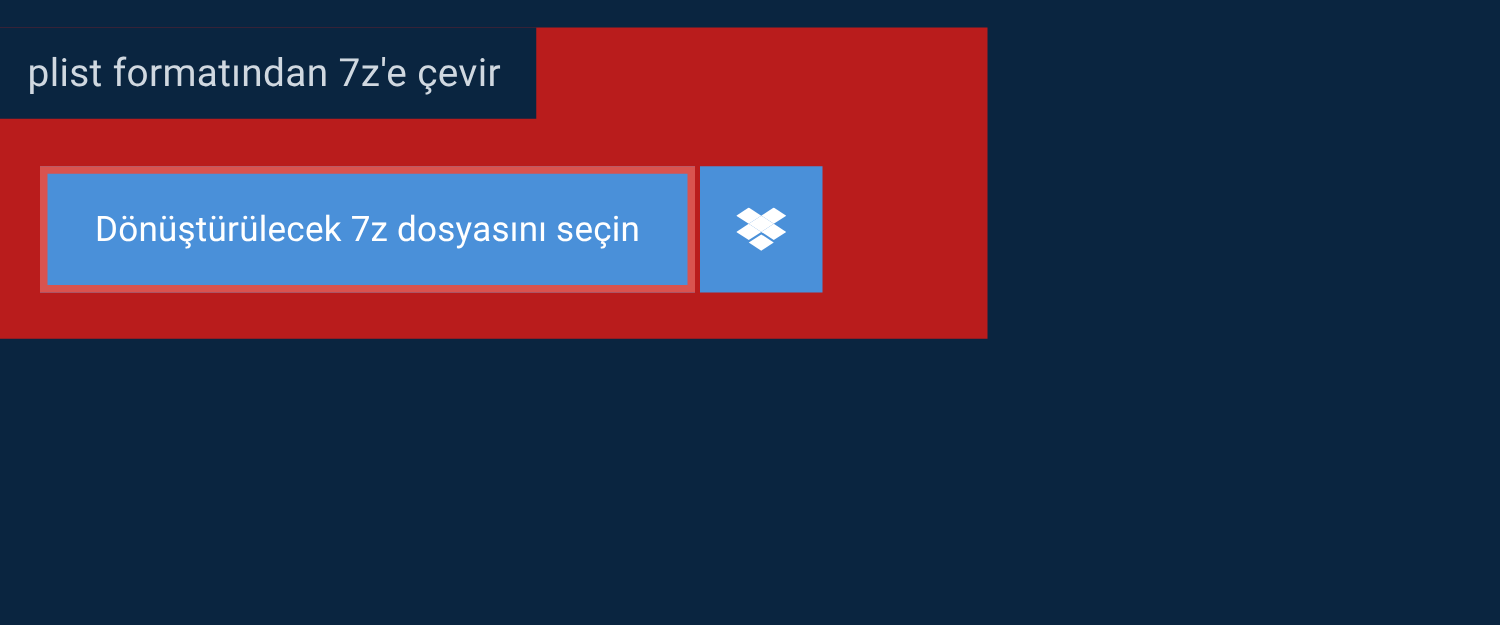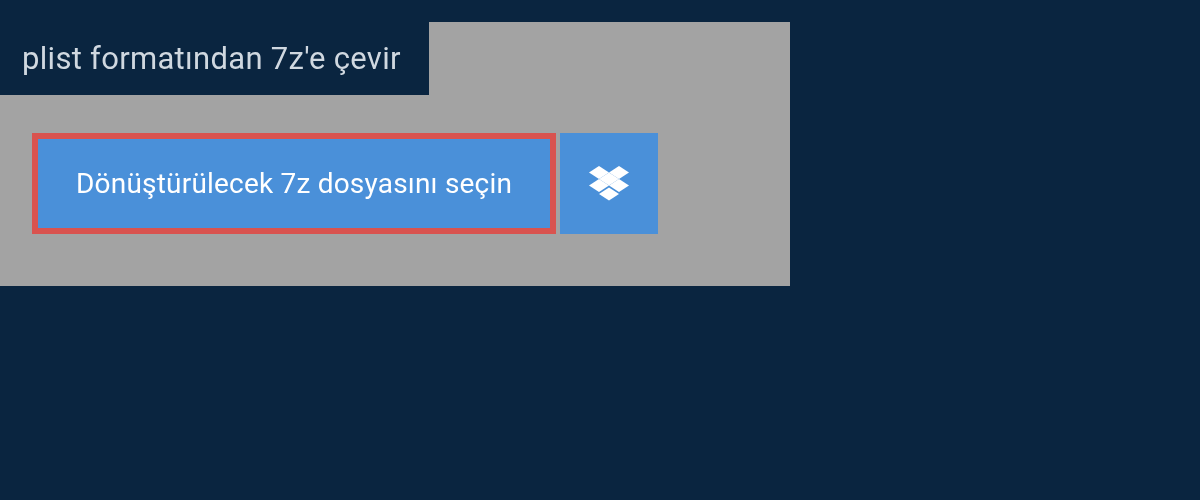--- a/index.html
+++ b/index.html
@@ -8,25 +8,25 @@
       box-sizing: border-box;
     }
     body {
       width: 1200px;
       height: 500px;
       background: #0a2540;
       font-family: -apple-system, BlinkMacSystemFont, "Segoe UI", Roboto, sans-serif;
       overflow: hidden;
     }
     .panel {
-      background: #a3a3a3;
+      background: #b91c1c;
       width: 790px;
       margin-top: 22px;
       margin-left: 0;
-      padding-bottom: 52px;
+      padding-bottom: 37px;
     }
     .title-bar {
       background: #0a2540;
       display: inline-block;
       padding: 18px 28px 18px 22px;
     }
     .title-text {
       color: #d0d8e0;
       font-size: 31px;
       font-weight: 400;

